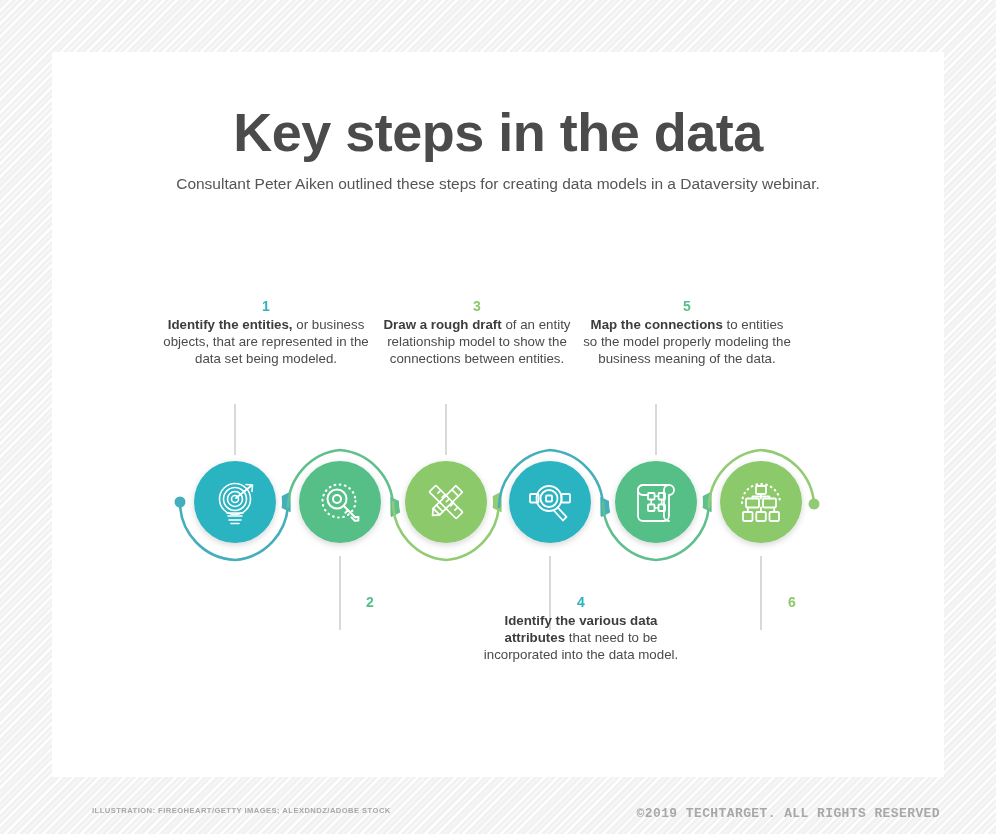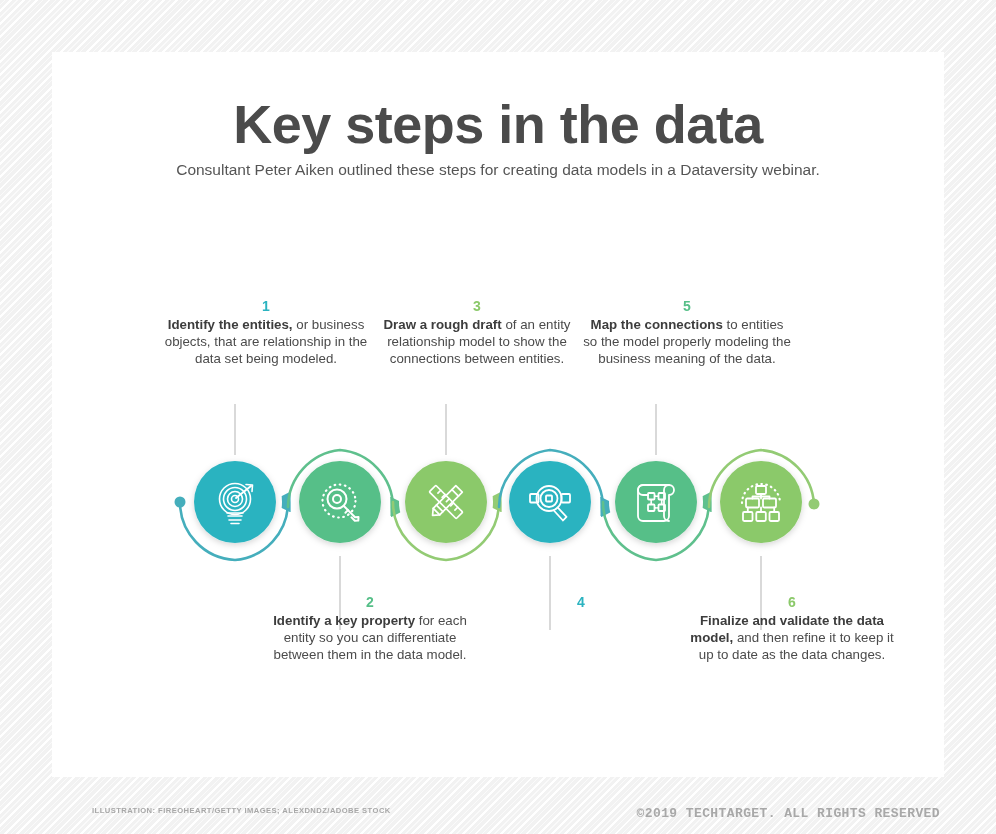--- a/index.html
+++ b/index.html
@@ -39,26 +39,26 @@
     top: 44px;
     width: 892px;
     text-align: center;
   }
   .title {
     font-size: 54px;
     line-height: 57px;
     font-weight: bold;
     color: #4b4b4b;
     letter-spacing: -0.5px;
-    margin: 0 auto;
+    margin: 8px auto;
     width: 620px;
     font-family: "Liberation Sans", sans-serif;
   }
   .subtitle {
-    margin-top: 8px;
+    margin-top: 14px;
     font-size: 15.5px;
     color: #555555;
     font-family: "Liberation Sans", sans-serif;
   }
 
   
   .diagram {
     position: absolute;
     left: 0;
     top: 0;
@@ -312,21 +312,21 @@
         </g>
       </g>
     </g>
   </svg>
   </div>
 
   <div class="step-text step-1">
     <div class="step-num" style="color: rgb(43, 179, 192);">1</div>
     <div class="step-body">
       <b>Identify the entities,</b>
-      <span>or business objects, that are relationship in the data set being modeled.</span>
+      <span>or business objects, that are represented in the data set being modeled.</span>
     </div>
   </div>
 
   <div class="step-text step-3">
     <div class="step-num" style="color: rgb(139, 201, 106);">3</div>
     <div class="step-body">
       <b>Draw a rough draft</b>
       <span>of an entity relationship model to show the connections between entities.</span>
     </div>
   </div>
@@ -334,36 +334,32 @@
   <div class="step-text step-5">
     <div class="step-num" style="color: rgb(86, 191, 136);">5</div>
     <div class="step-body">
       <b>Map the connections</b>
       <span>to entities so the model properly modeling the business meaning of the data.</span>
     </div>
   </div>
 
   <div class="step-text step-2">
     <div class="step-num" style="color: rgb(86, 191, 136);">2</div>
-    <div class="step-body">
-      <b>Identify a key property</b>
-      <span>for each entity so you can differentiate between them in the data model.</span>
-    </div>
   </div>
 
   <div class="step-text step-4">
     <div class="step-num" style="color: rgb(43, 179, 192);">4</div>
+    <div class="step-body">
+      <b>Identify the various data attributes</b>
+      <span>that need to be incorporated into the data model.</span>
+    </div>
   </div>
 
   <div class="step-text step-6">
     <div class="step-num" style="color: rgb(139, 201, 106);">6</div>
-    <div class="step-body">
-      <b>Finalize and validate the data model,</b>
-      <span>and then refine it to keep it up to date as the data changes.</span>
-    </div>
   </div>
 
 </div>
 
 <div class="footer">
   <div class="credit">ILLUSTRATION: FIREOHEART/GETTY IMAGES; ALEXDNDZ/ADOBE STOCK</div>
   <div class="copyright">©2019 TECHTARGET. ALL RIGHTS RESERVED</div>
 </div>
 
 </body></html>

